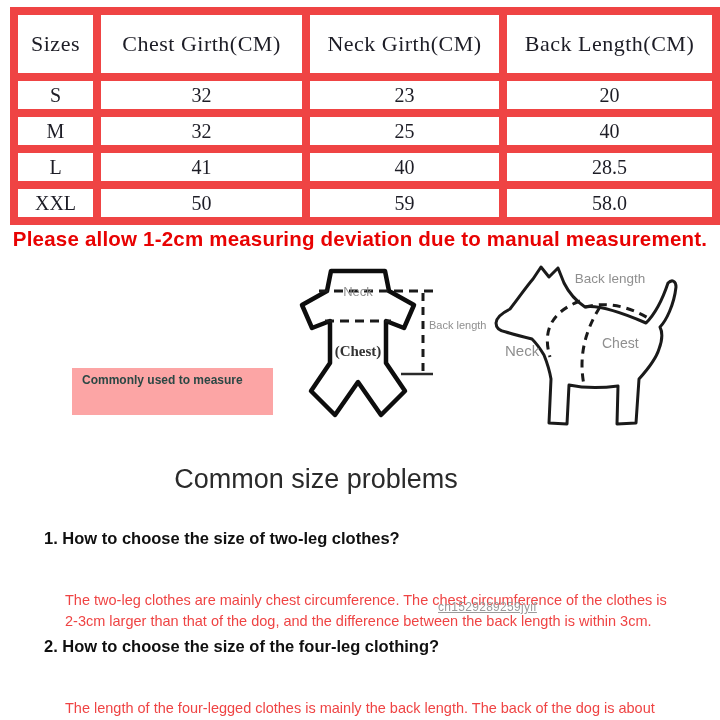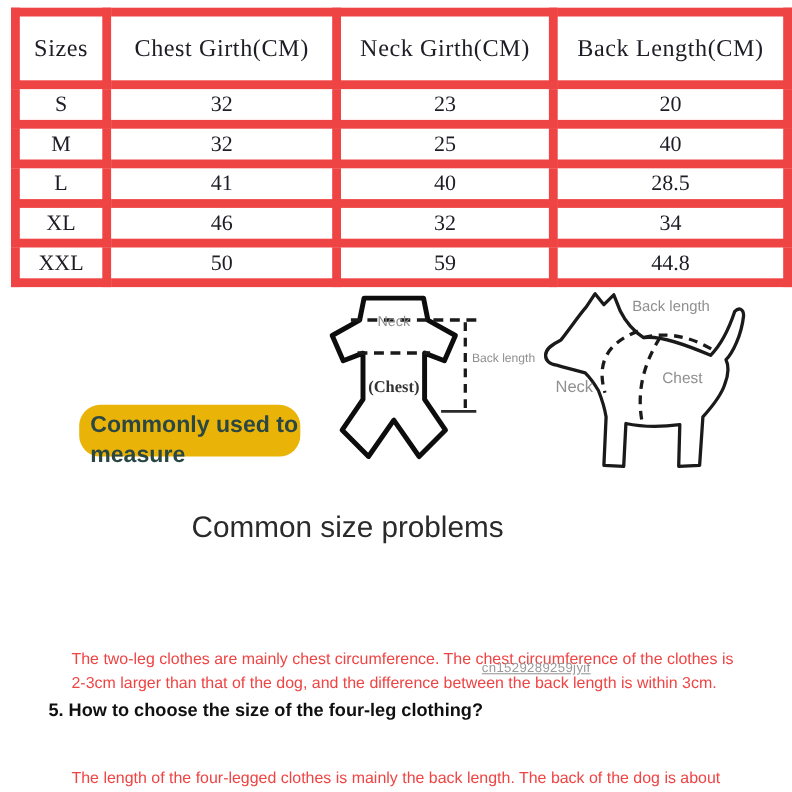--- a/index.html
+++ b/index.html
@@ -22,22 +22,22 @@
   .note{
     position:absolute;left:0;top:227px;width:720px;text-align:center;
     font-size:20.5px;font-weight:bold;color:#e80202;letter-spacing:.2px;
   }
   
   .pet-title{
     position:absolute;left:36px;top:308px;font-size:26px;color:#585858;
   }
   .highlight-box{
     position:absolute;left:72px;top:368px;width:201px;height:47px;
-    background:#eab308;color:#2b4744;font-weight:bold;font-size:21px;
-    line-height:1.3;padding:5px 0 0 10px;box-sizing:border-box;border-radius:19px;
+    background:#fca5a5;color:#2b4744;font-weight:bold;font-size:12px;
+    line-height:1.3;padding:5px 0 0 10px;box-sizing:border-box;
   }
   .clothes-svg{position:absolute;left:283px;top:263px;}
   .dog-svg{position:absolute;left:488px;top:261px;}
   .diagram-label{fill:#8f8f8f;font-family:"Liberation Sans",sans-serif;}
   
   .problems-title{
     position:absolute;left:0;top:464px;width:632px;text-align:center;
     font-size:27px;color:#2a2a2a;
   }
   .q-heading{
@@ -87,34 +87,29 @@
         <td>25</td>
         <td>40</td>
       </tr>
       <tr>
         <td>L</td>
         <td>41</td>
         <td>40</td>
         <td>28.5</td>
       </tr>
       <tr>
-        <td>XL</td>
-        <td>46</td>
-        <td>32</td>
-        <td>34</td>
-      </tr>
-      <tr>
         <td>XXL</td>
         <td>50</td>
         <td>59</td>
-        <td>44.8</td>
+        <td>58.0</td>
       </tr>
     </tbody>
   </table>
 
+  <div class="note">Please allow 1-2cm measuring deviation due to manual measurement.</div>
 
 
   <div class="highlight-box">
     <div>Commonly used to measure</div>
   </div>
 
   <svg class="clothes-svg" width="214" height="164" viewBox="0 0 214 164">
     <path d="M 48,8 L 102,8 L 106,28 L 131,42 L 121,65 L 103,58 L 103,100 L 122,128 L 98,152 L 75,119 L 52,152 L 28,128 L 47,100 L 47,58 L 29,65 L 19,42 L 44,28 Z" fill="#ffffff" stroke="#0d0d0d" stroke-width="4.5" stroke-linejoin="round"></path>
     <path d="M 36,28 H 150" fill="none" stroke="#1a1a1a" stroke-width="3.2" stroke-dasharray="9 6"></path>
     <path d="M 42,58 H 108" fill="none" stroke="#1a1a1a" stroke-width="3.2" stroke-dasharray="9 6"></path>
@@ -146,20 +141,21 @@
     <path d="M 92,40 Q 50,56 62,96" fill="none" stroke="#1a1a1a" stroke-width="3" stroke-dasharray="8 6"></path>
     <path d="M 112,46 Q 88,84 96,124" fill="none" stroke="#1a1a1a" stroke-width="3" stroke-dasharray="8 6"></path>
     <path d="M 97,46 Q 128,38 160,57" fill="none" stroke="#1a1a1a" stroke-width="3" stroke-dasharray="8 6"></path>
     <text class="diagram-label" x="122" y="22" font-size="13.5" text-anchor="middle">Back length</text>
     <text class="diagram-label" x="17" y="95" font-size="15" text-anchor="start">Neck</text>
     <text class="diagram-label" x="114" y="87" font-size="14" text-anchor="start">Chest</text>
   </svg>
 
   <div class="problems-title">Common size problems</div>
 
+  <div class="q-heading q1-heading">1. How to choose the size of two-leg clothes?</div>
   <div class="q-body q1-body">The two-leg clothes are mainly chest circumference. The chest circumference of the clothes is 2-3cm larger than that of the dog, and the difference between the back length is within 3cm.</div>
 
   <div class="watermark">cn1529289259jyif</div>
 
-  <div class="q-heading q2-heading">5. How to choose the size of the four-leg clothing?</div>
+  <div class="q-heading q2-heading">2. How to choose the size of the four-leg clothing?</div>
   <div class="q-body q2-body">The length of the four-legged clothes is mainly the back length. The back of the dog is about 2cm smaller than the length of the clothes, and the chest circumference is about 3cm larger than that of the dog.</div>
 
 </div>
 
 </body></html>

